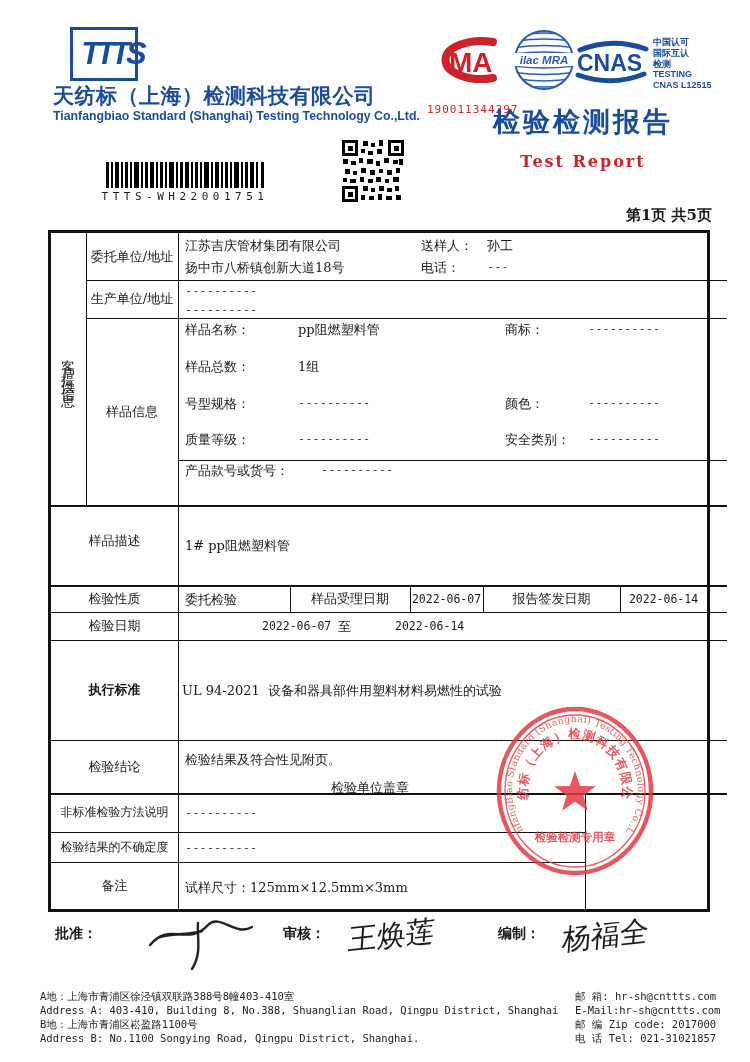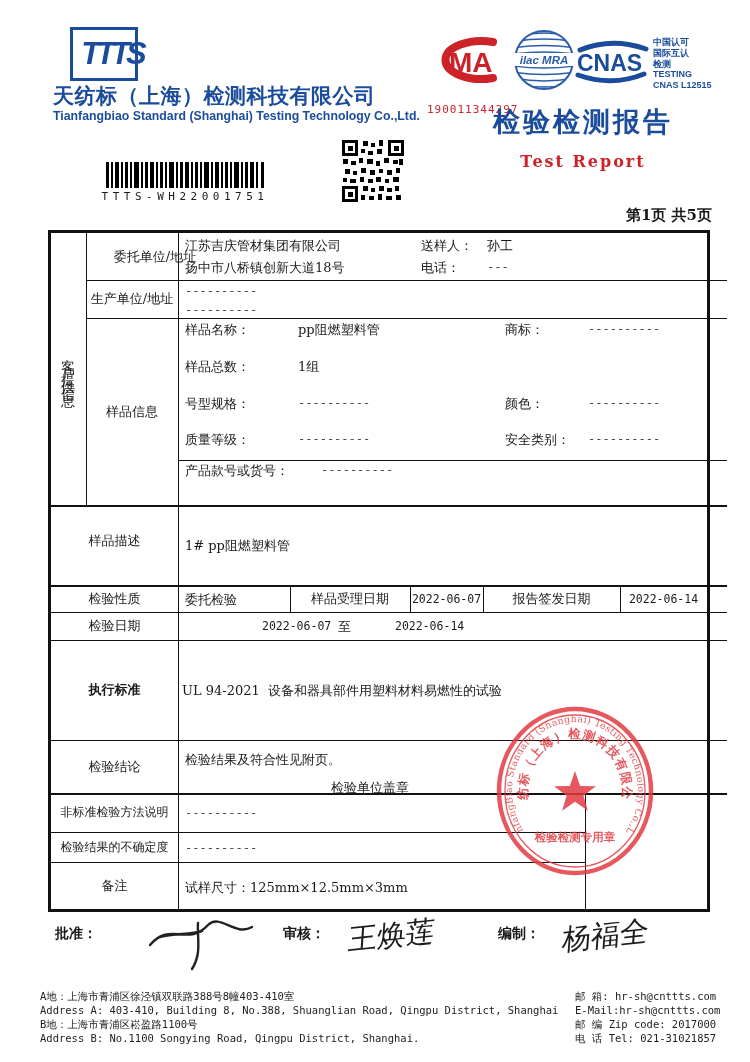--- a/index.html
+++ b/index.html
@@ -197,21 +197,21 @@
     <div class="hline" style="top:379px;left:0;width:676px;"></div>
     <div class="hline" style="top:407px;left:0;width:676px;"></div>
     <div class="hline" style="top:507px;left:0;width:676px;"></div>
     <div class="hline" style="top:560px;left:0;width:676px;height:2px;"></div>
     <div class="hline" style="top:599px;left:0;width:534px;"></div>
     <div class="hline" style="top:629px;left:0;width:534px;"></div>
   </div>
 
   <div class="cell vertical" style="left:51px;top:233px;width:35px;height:272px;">客户提供信息</div>
 
-  <div class="cell" style="left:86px;top:233px;width:92px;height:47px;padding-left:23px;">委托单位/地址</div>
+  <div class="cell" style="left:86px;top:233px;width:92px;height:47px;">委托单位/地址</div>
   <div class="txt" style="left:185px;top:237px;">江苏吉庆管材集团有限公司</div>
   <div class="txt" style="left:185px;top:259px;">扬中市八桥镇创新大道18号</div>
   <div class="txt" style="left:421px;top:237px;">送样人：</div>
   <div class="txt" style="left:487px;top:237px;">孙工</div>
   <div class="txt" style="left:421px;top:259px;">电话：</div>
   <div class="txt dash" style="left:487px;top:260px;">---</div>
 
   <div class="cell" style="left:86px;top:280px;width:92px;height:38px;">生产单位/地址</div>
   <div class="txt dash" style="left:185px;top:284px;">----------</div>
   <div class="txt dash" style="left:185px;top:303px;">----------</div>

